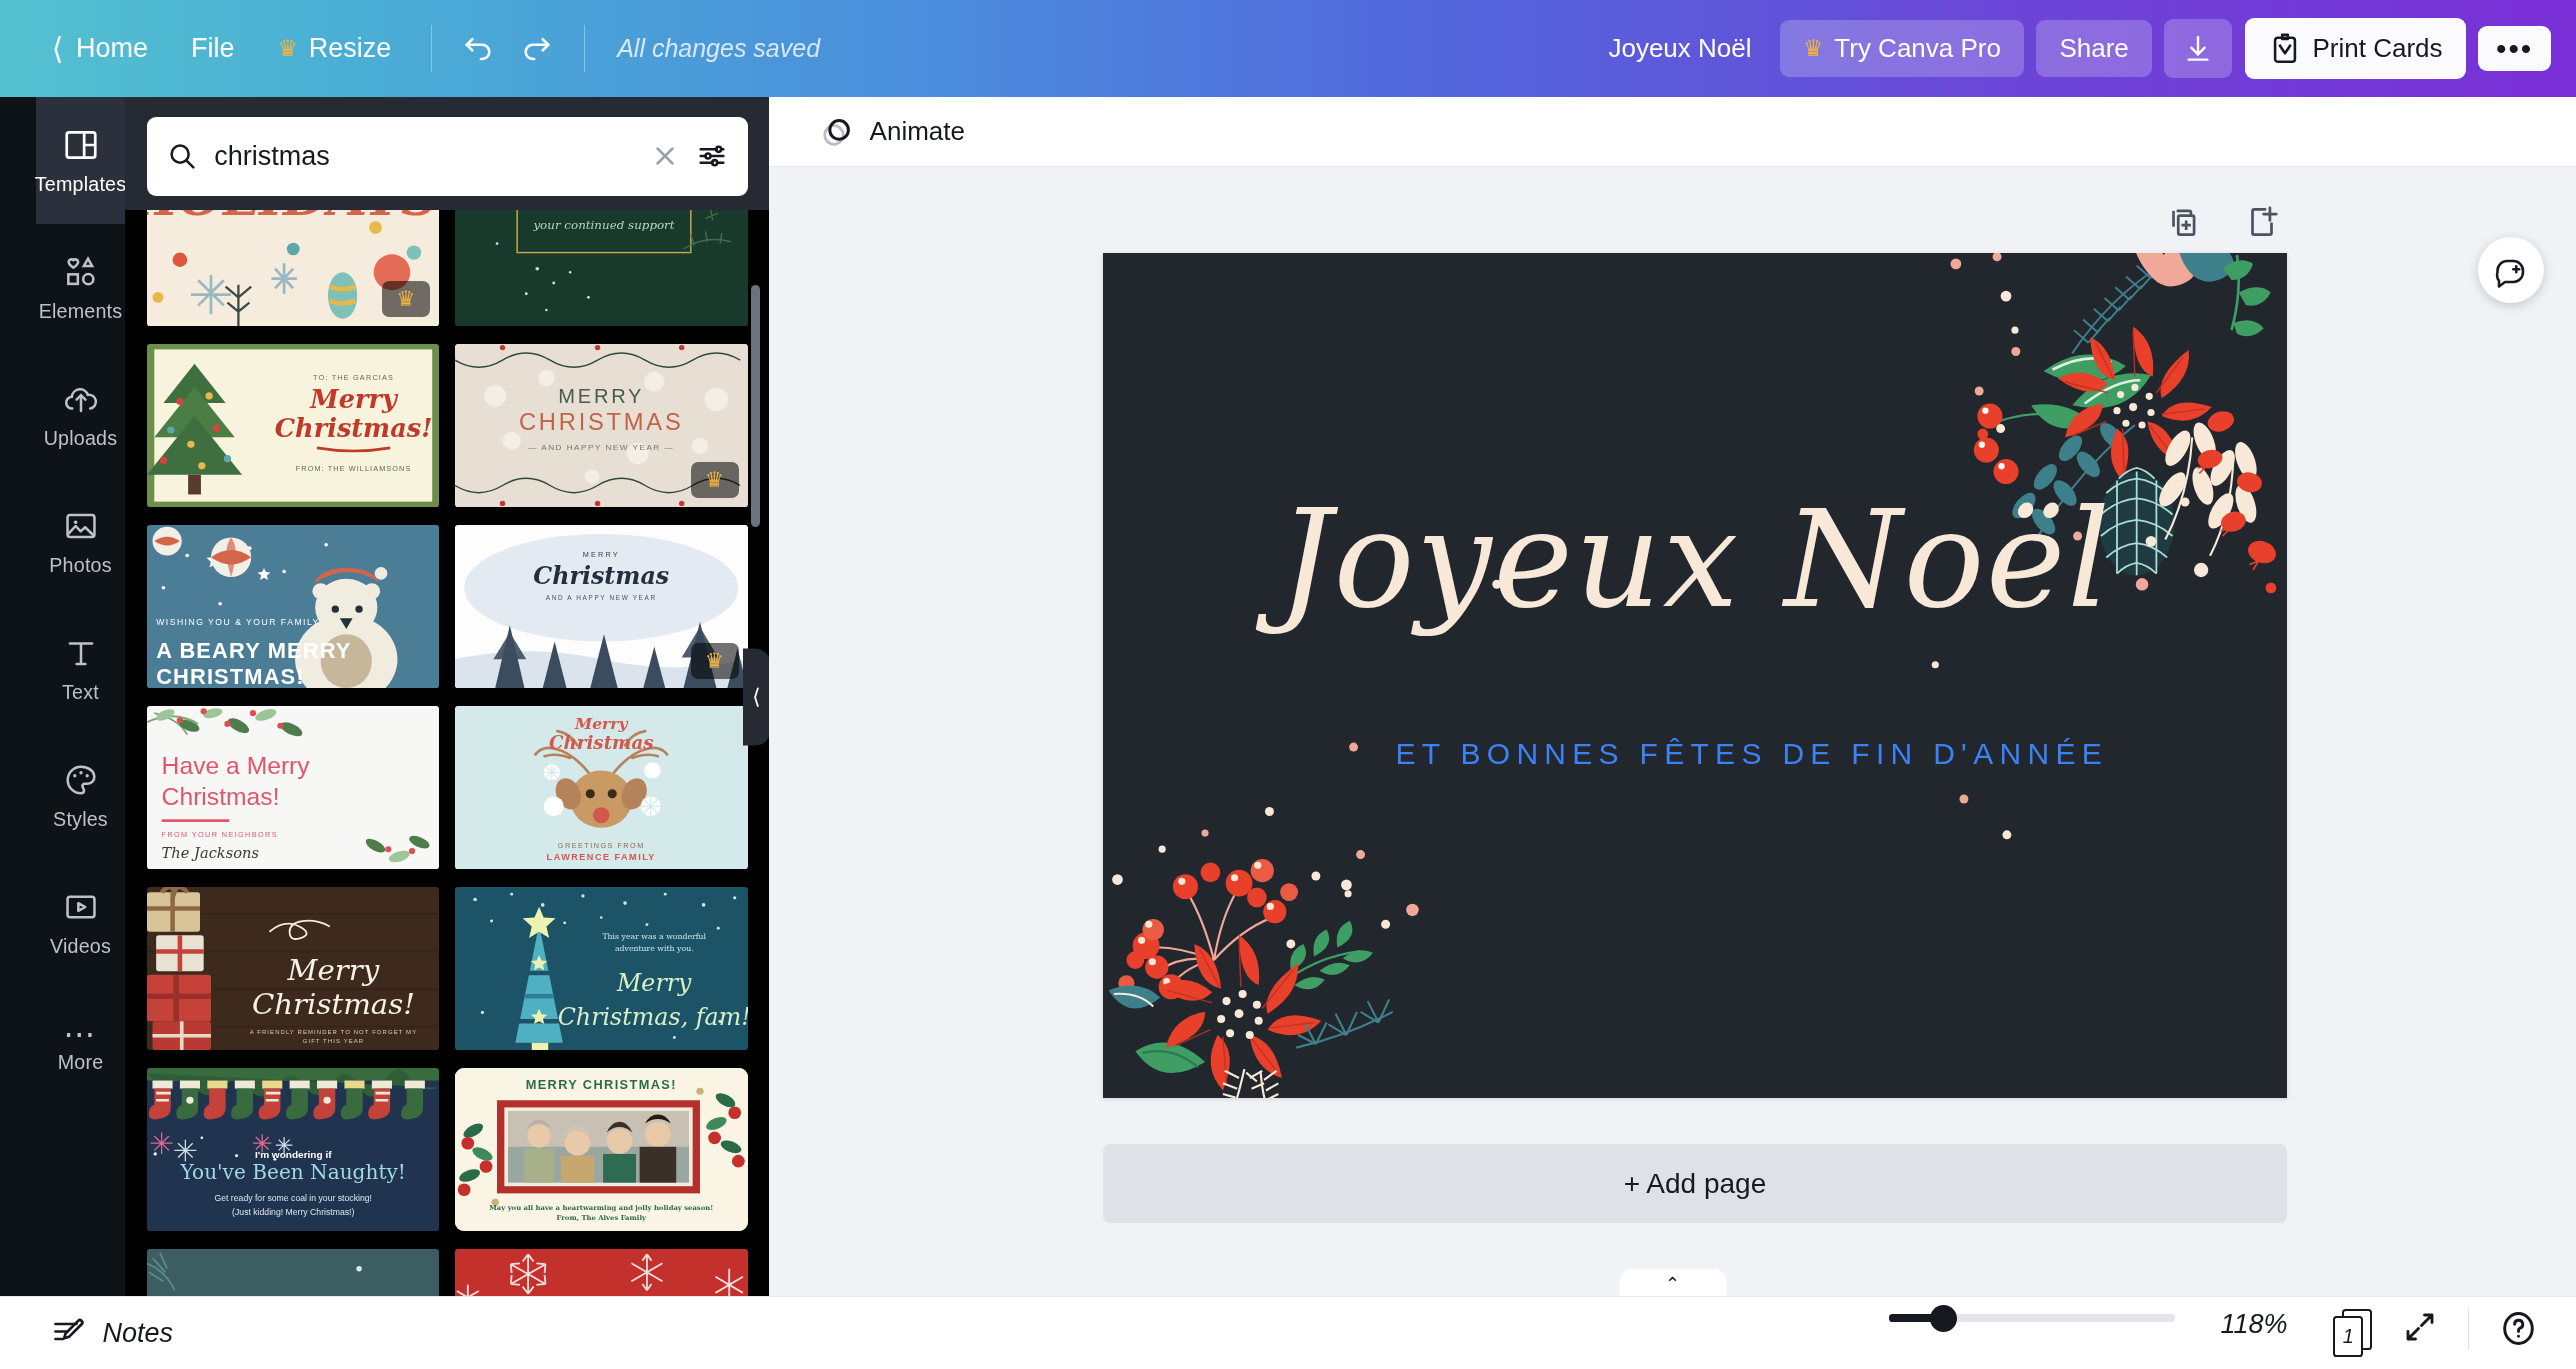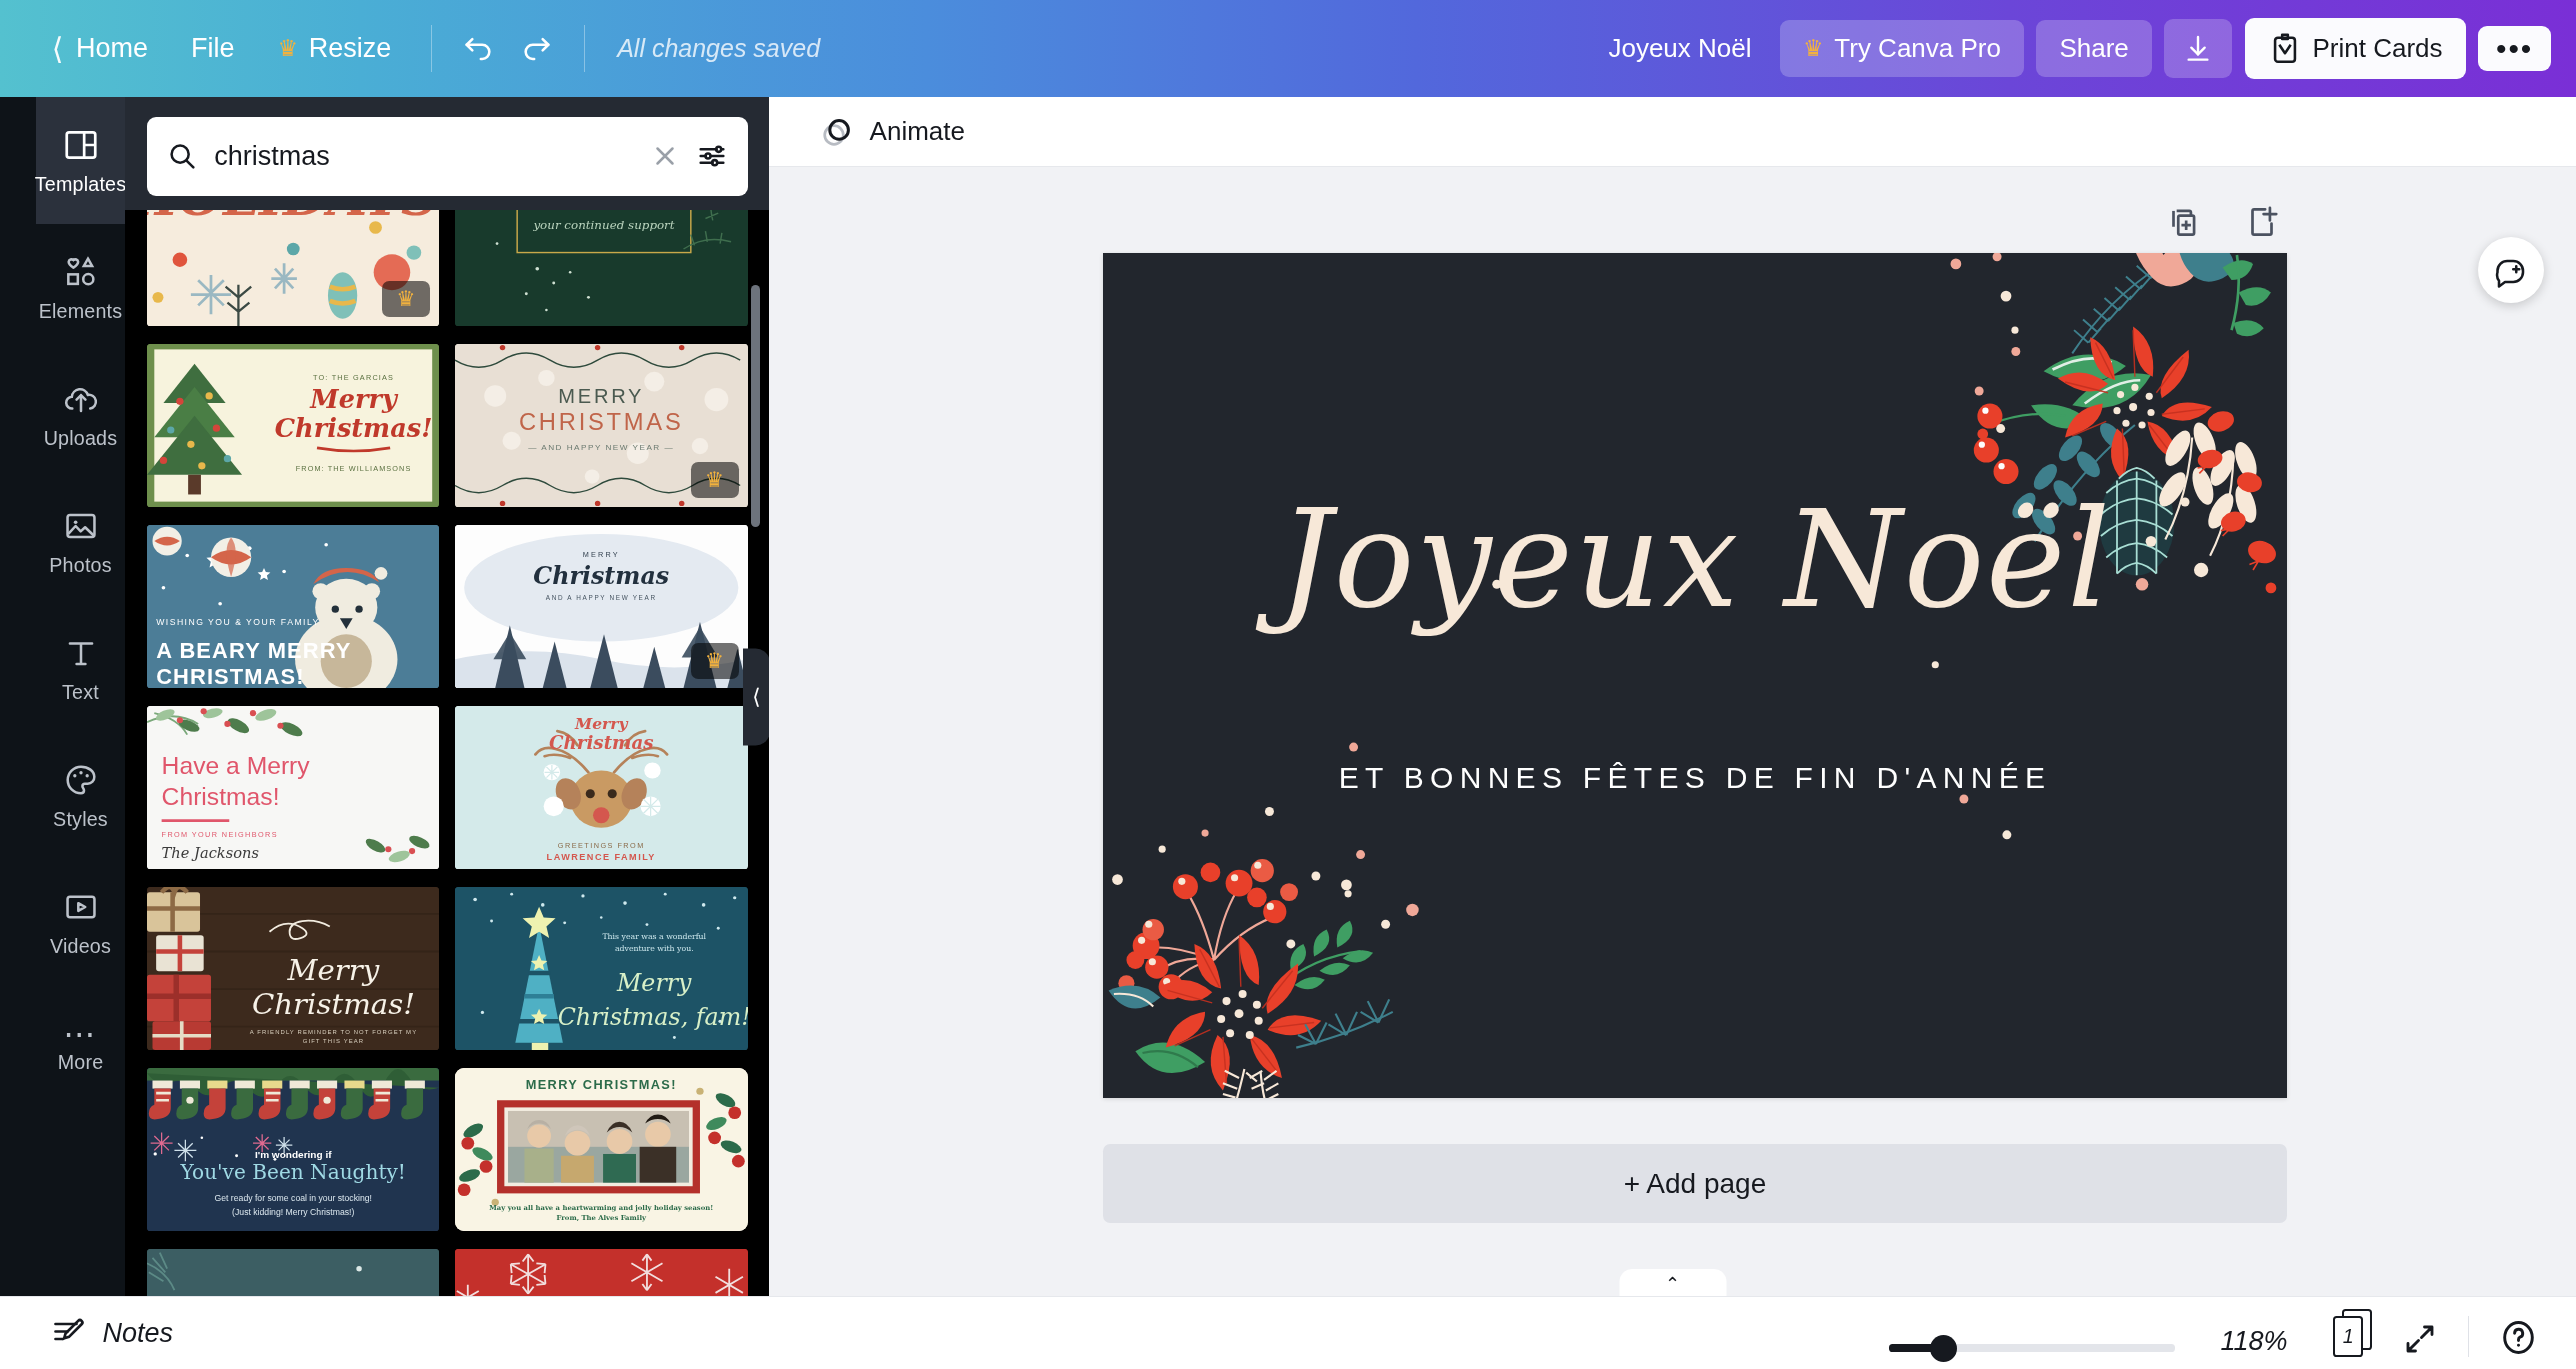--- a/index.html
+++ b/index.html
@@ -134,22 +134,22 @@
     width: 1184px; height: 845px; background: #22262d;
     position: relative; overflow: hidden; box-shadow: 0 0.9px 4.5px rgba(0,0,0,.12);
   }
   .design-title {
     position: absolute; left: 0; right: 0; top: 240px; text-align: center;
     font-family: "DejaVu Serif", serif; font-style: italic; font-weight: 400;
     font-size: 134px; color: #f7e8d8; letter-spacing: 1.8px; line-height: 1;
     user-select: none;
   }
   .design-sub {
-    position: absolute; left: 179px; right: 179px; top: 503px; text-align: center;
-    font-size: 30px; letter-spacing: 6.3px; color: #ffffff; line-height: 1.46;
+    position: absolute; left: 179px; right: 179px; top: 479px; text-align: right;
+    font-size: 30px; letter-spacing: 6.3px; color: #3b82f6; line-height: 1.46;
   }
   .addpage {
     position: absolute; left: 334px; top: 977px; width: 1184px; height: 79px;
     background: #dfe1e7; border-radius: 7.2px;
     display: flex; align-items: center; justify-content: center;
     font-size: 28px; color: #16191f; cursor: pointer;
   }
 
   .bottom-tab {
     position: absolute; left: 50%; transform: translateX(-50%);
@@ -157,21 +157,21 @@
     border-radius: 12.5px 12.5px 0 0; display: flex; align-items: flex-start; justify-content: center;
     padding-top: 3.6px; color: #16191f; font-size: 18px; cursor: pointer; z-index: 7;
   }
 
   
   .statusbar {
     height: 73px; flex: 0 0 73px; background: #fff; border-top: 0.9px solid #e6e8ec;
     display: flex; align-items: center; padding: 0 38px; gap: 21.5px; position: relative; z-index: 20; font-style: italic;
   }
   .notes-btn { display: flex; align-items: center; gap: 16px; font-size: 27px; color: #16191f; padding: 7.2px 12.5px; border-radius: 7.2px; cursor: pointer; }
-  .status-right { margin-left: auto; display: flex; align-items: flex-end; gap: 30px; }
+  .status-right { margin-left: auto; display: flex; align-items: flex-start; gap: 30px; }
   .slider { width: 286px; height: 18px; position: relative; cursor: pointer; display: flex; align-items: center; }
   .slider-track { position: absolute; left: 0; right: 0; height: 7.2px; background: #e3e5ea; border-radius: 3.6px; }
   .slider-fill { position: absolute; left: 0; width: 47px; height: 7.2px; background: #16191f; border-radius: 3.6px; }
   .slider-knob { position: absolute; left: 41px; width: 27px; height: 27px; border-radius: 50%; background: #16191f; }
   .zoom-val { font-size: 27px; color: #16191f; min-width: 98px; text-align: center; }
   .sb-ico { cursor: pointer; display: flex; align-items: center; justify-content: center; }
   .sdiv { width: 0.9px; height: 41px; background: #dfe1e7; }
   .page-count { position: relative; width: 39px; height: 48px; cursor: pointer; }
   .page-count .sheet-back { position: absolute; right: 0; top: 0; width: 30px; height: 41px; border: 2.7px solid #16191f; border-radius: 3.6px; }
   .page-count .sheet-front { position: absolute; left: 0; bottom: 0; width: 30px; height: 41px; border: 2.7px solid #16191f; border-radius: 3.6px; background: #fff; display: flex; align-items: center; justify-content: center; font-size: 19.7px; color: #16191f; }

